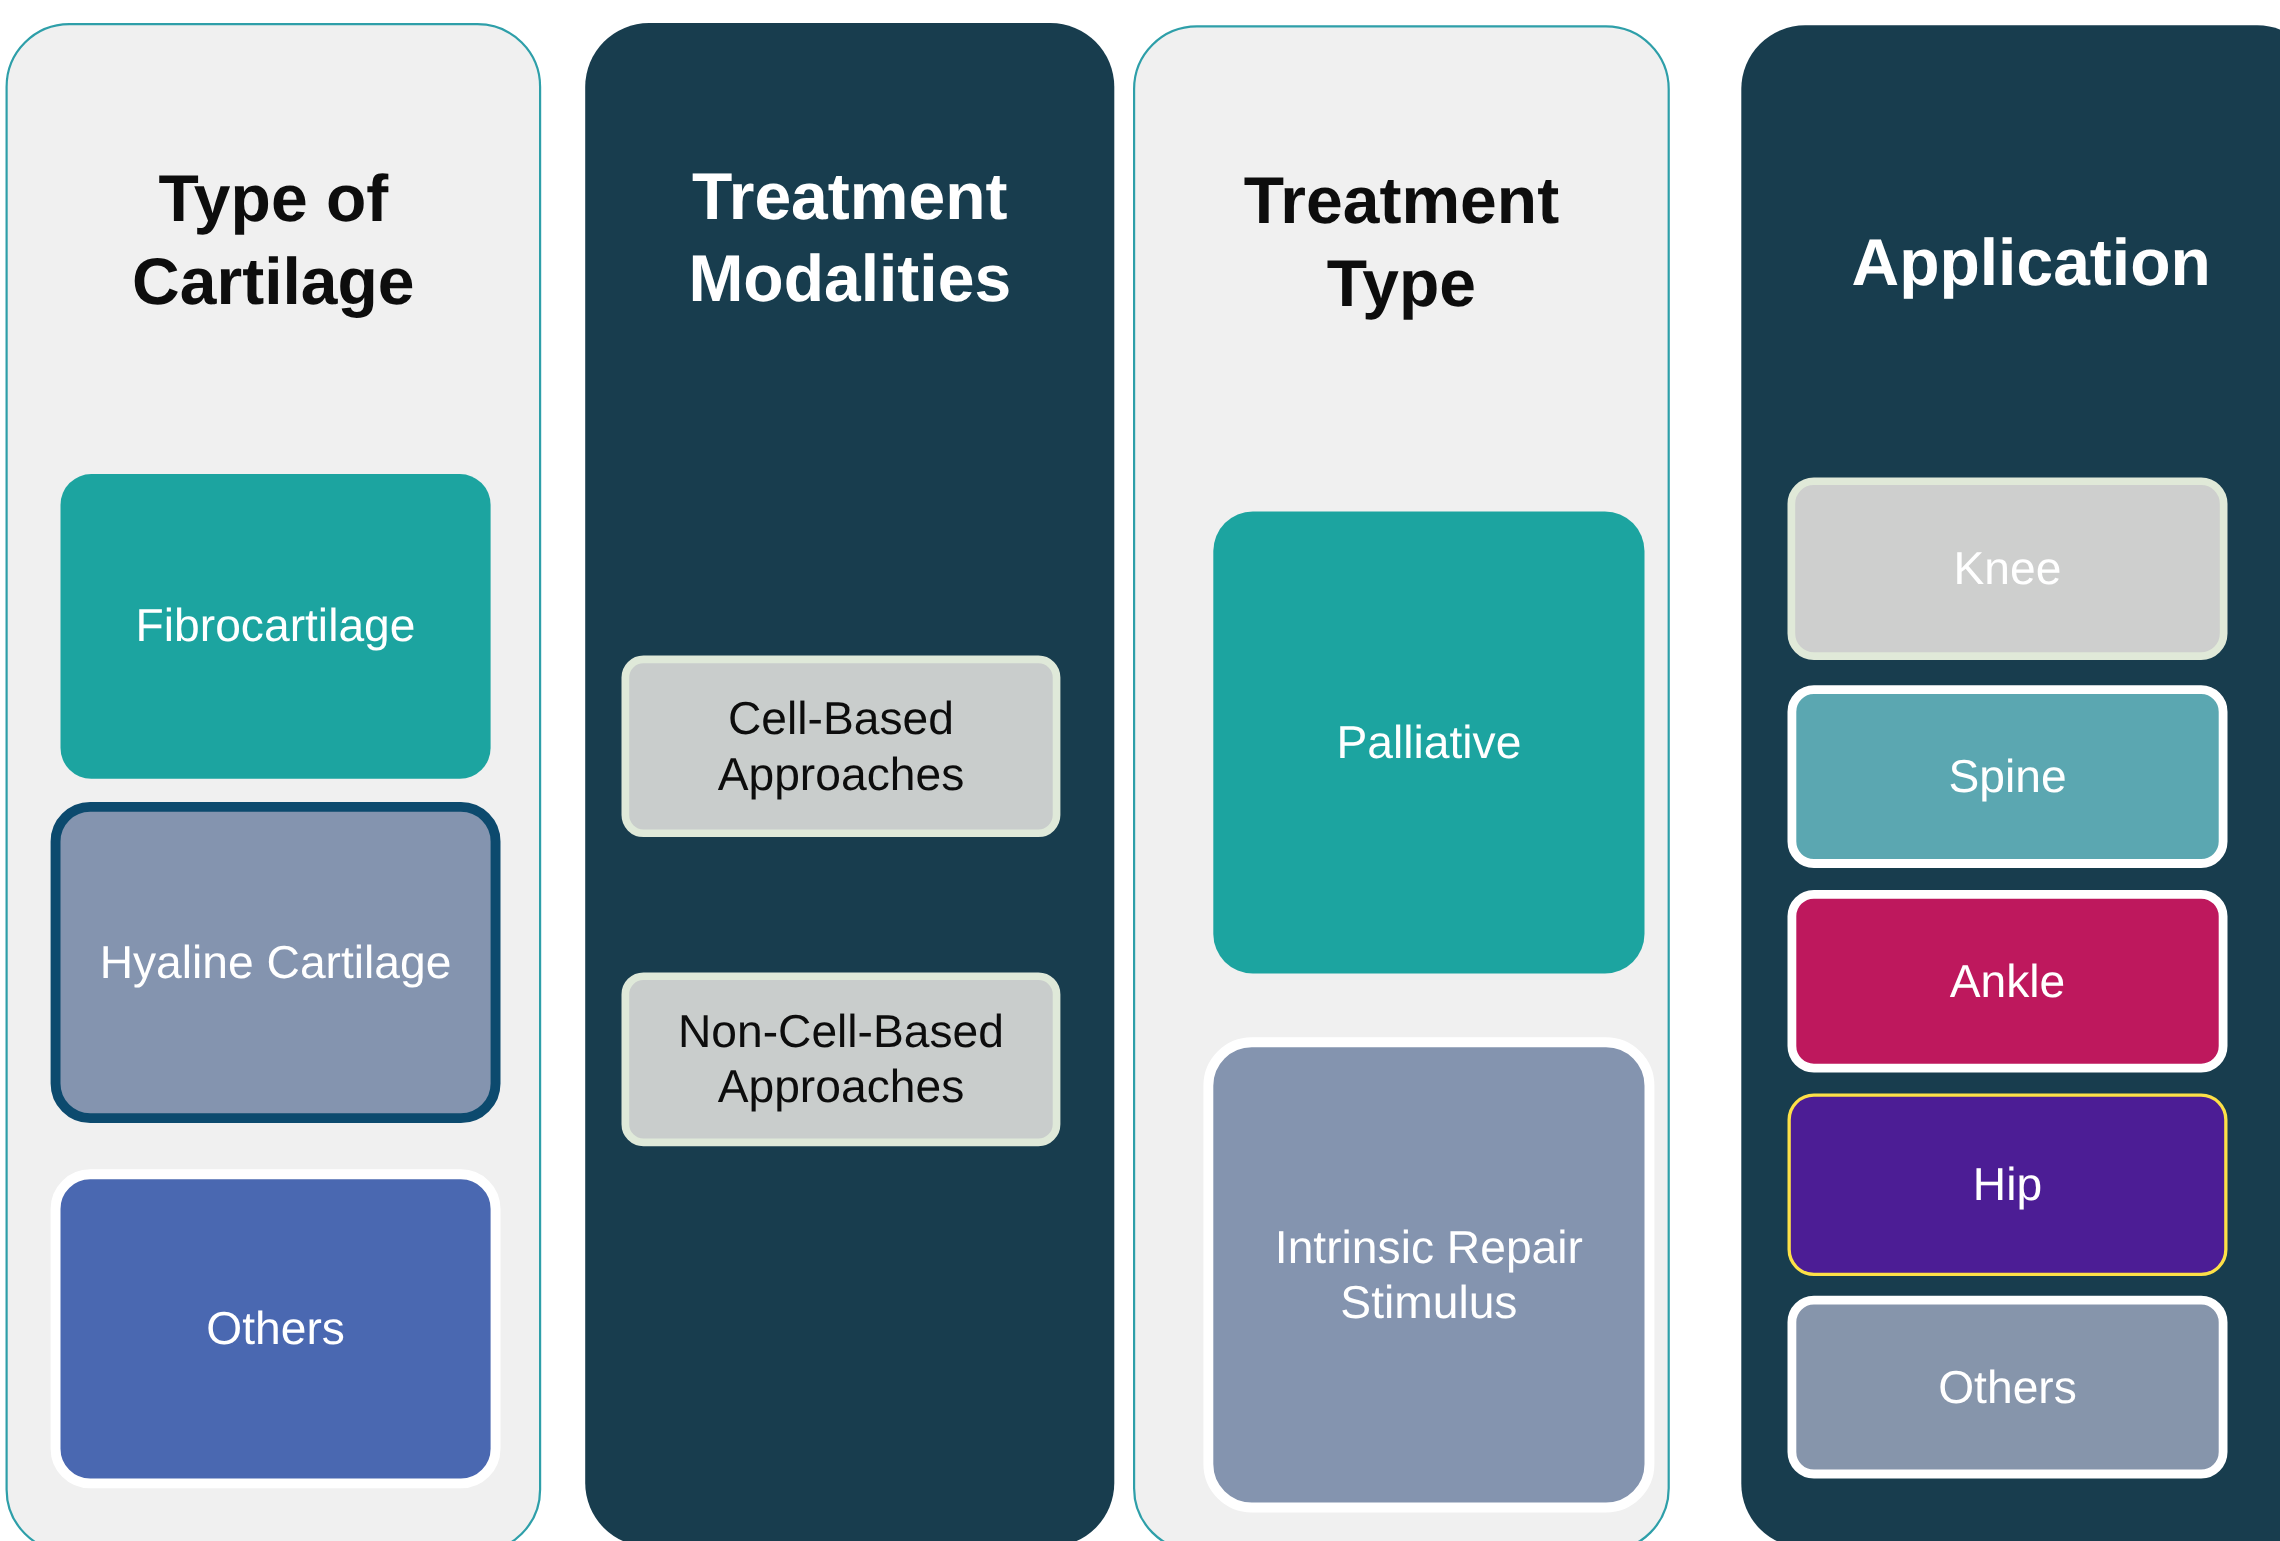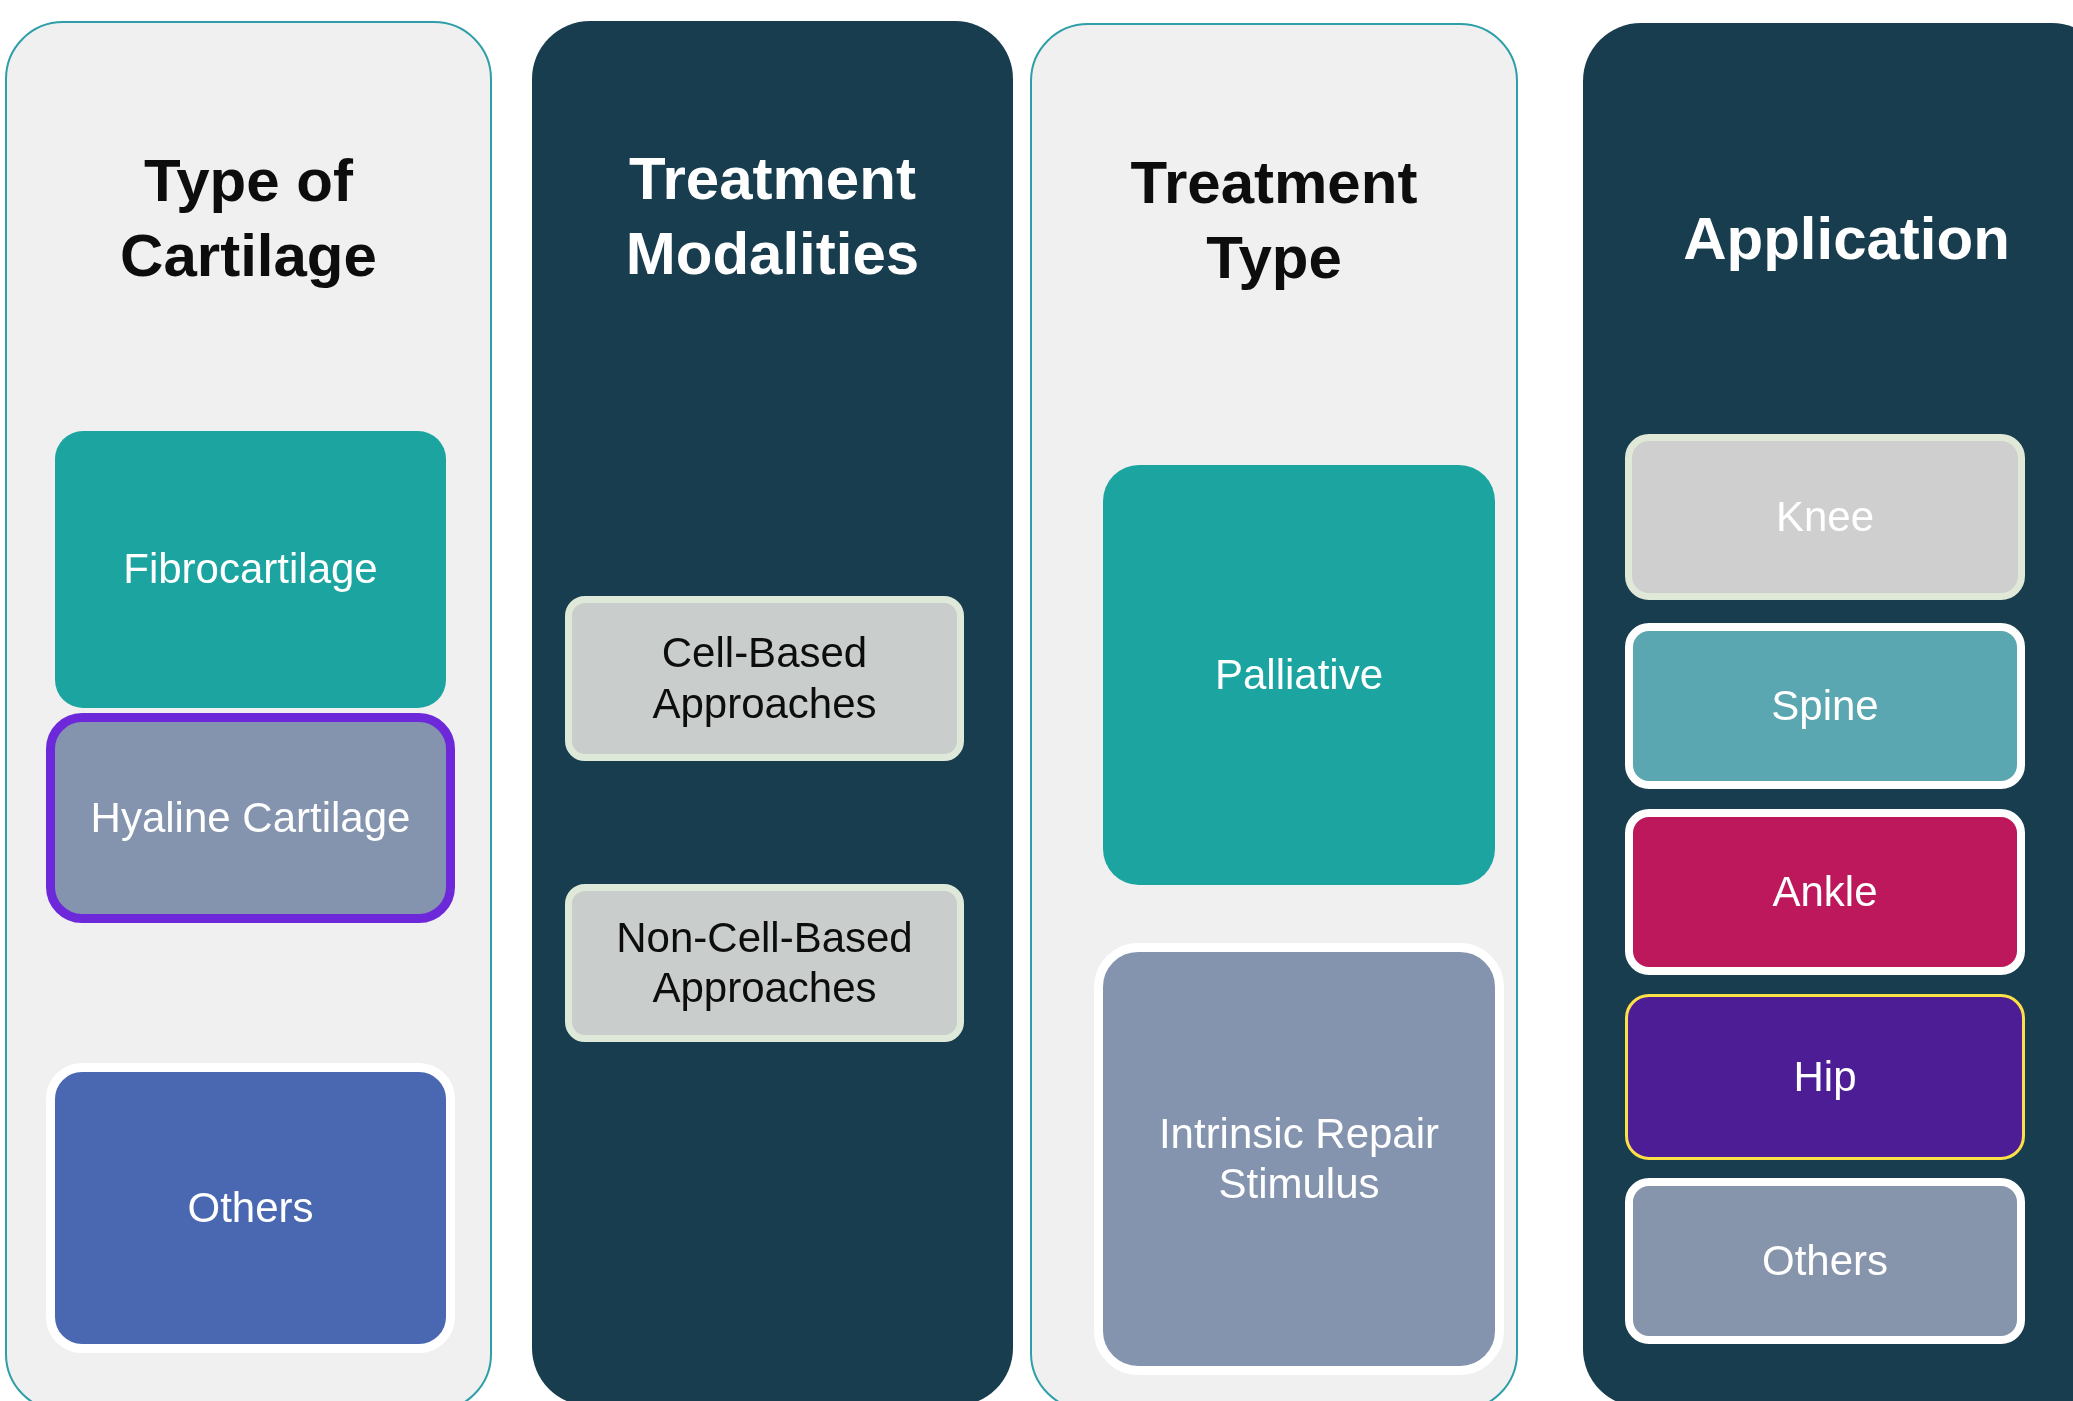--- a/index.html
+++ b/index.html
@@ -51,22 +51,22 @@
     color: #ffffff;
     padding: 0 29px;
   }
 
   
   .box-fibrocartilage {
     left: 48px; top: 408px; width: 391px; height: 277px;
     background: #1ca4a0; border-radius: 28px;
   }
   .box-hyaline {
-    left: 39px; top: 690px; width: 409px; height: 210px;
-    background: #8494af; border: 9px solid #6d28d9; border-radius: 36px;
+    left: 39px; top: 706px; width: 409px; height: 292px;
+    background: #8494af; border: 9px solid #0c4a6e; border-radius: 36px;
   }
   .box-others-cartilage {
     left: 39px; top: 1040px; width: 409px; height: 290px;
     background: #4a68b1; border: 9px solid #ffffff; border-radius: 36px;
   }
 
   
   .box-cell-based, .box-non-cell-based {
     left: 33px; width: 399px; height: 165px;
     background: #c9cdcc; border: 7px solid #dfe9d9; border-radius: 20px;

